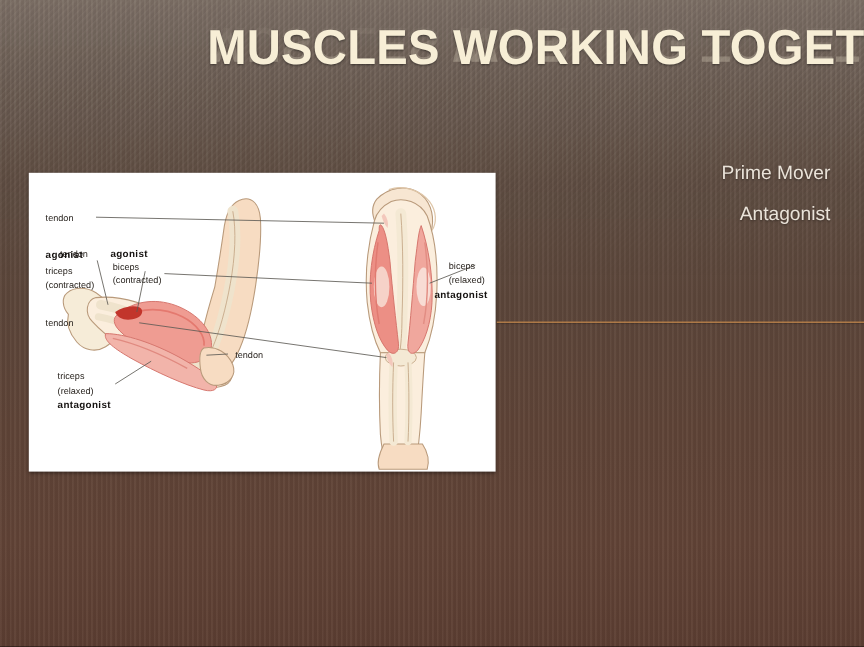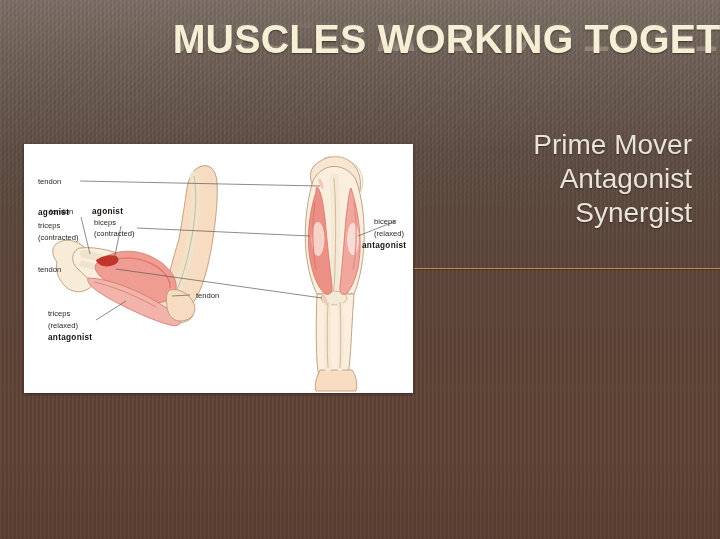--- a/index.html
+++ b/index.html
@@ -85,21 +85,21 @@
   }
   
   #right-list {
     position: absolute;
     left: 420px;
     top: 128px;
     width: 272px;
     text-align: right;
   }
   .right-item {
-    font-size: 28px;
+    font-size: 16px;
     line-height: 34px;
     color: #eae3d9;
     text-shadow: 0 1px 2px rgba(0,0,0,0.40);
     white-space: nowrap;
   }
   #divider {
     position: absolute;
     left: 414px;
     top: 268px;
     width: 306px;
@@ -258,19 +258,18 @@
       <text class="fig-label" x="350" y="80">biceps</text>
       <text class="fig-label" x="350" y="92">(relaxed)</text>
       <text class="fig-label-bold" x="338" y="104">antagonist</text>
 
     </svg>
   </div>
 
   <div id="right-list">
     <div class="right-item">Prime Mover</div>
     <div class="right-item">Antagonist</div>
-    <div class="right-item">Synergist</div>
   </div>
 
   <div id="divider"></div>
 
 
 </div>
 
 </body></html>

